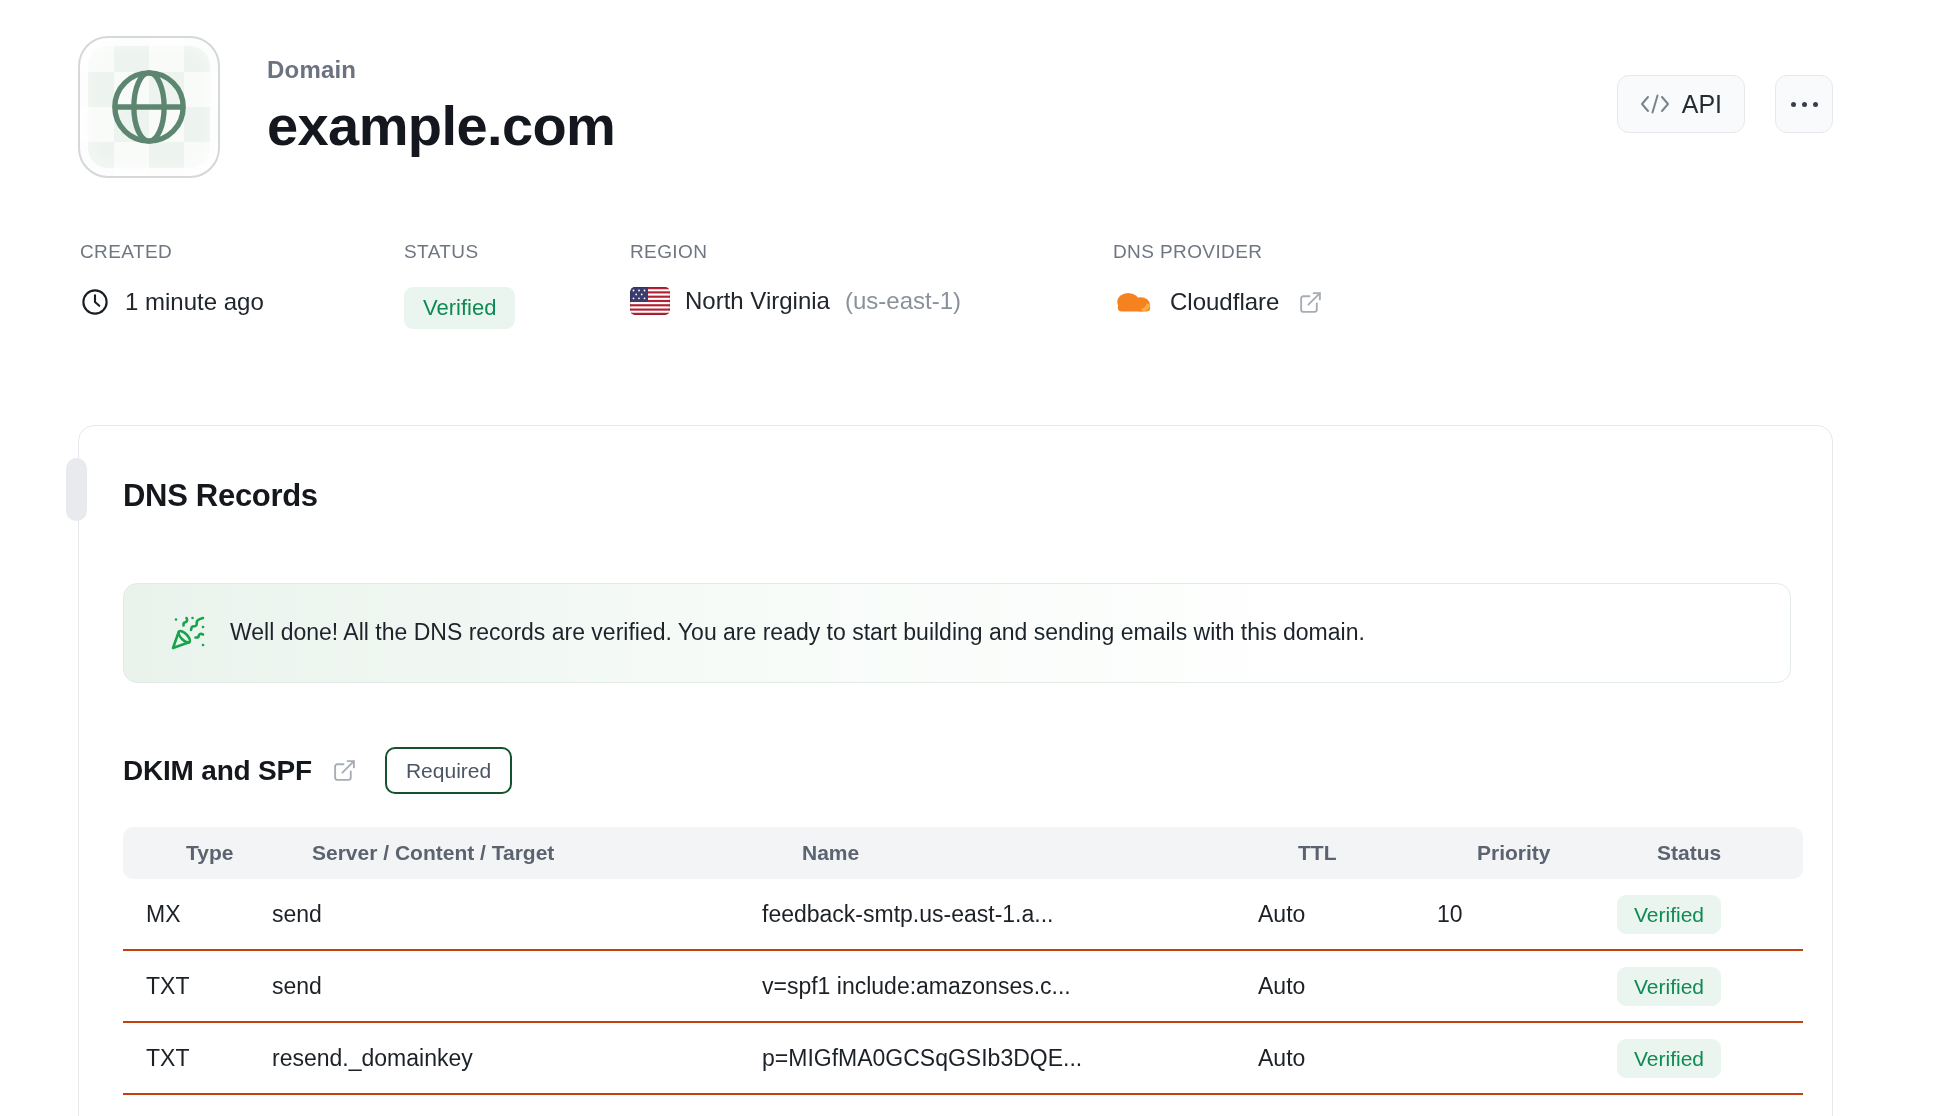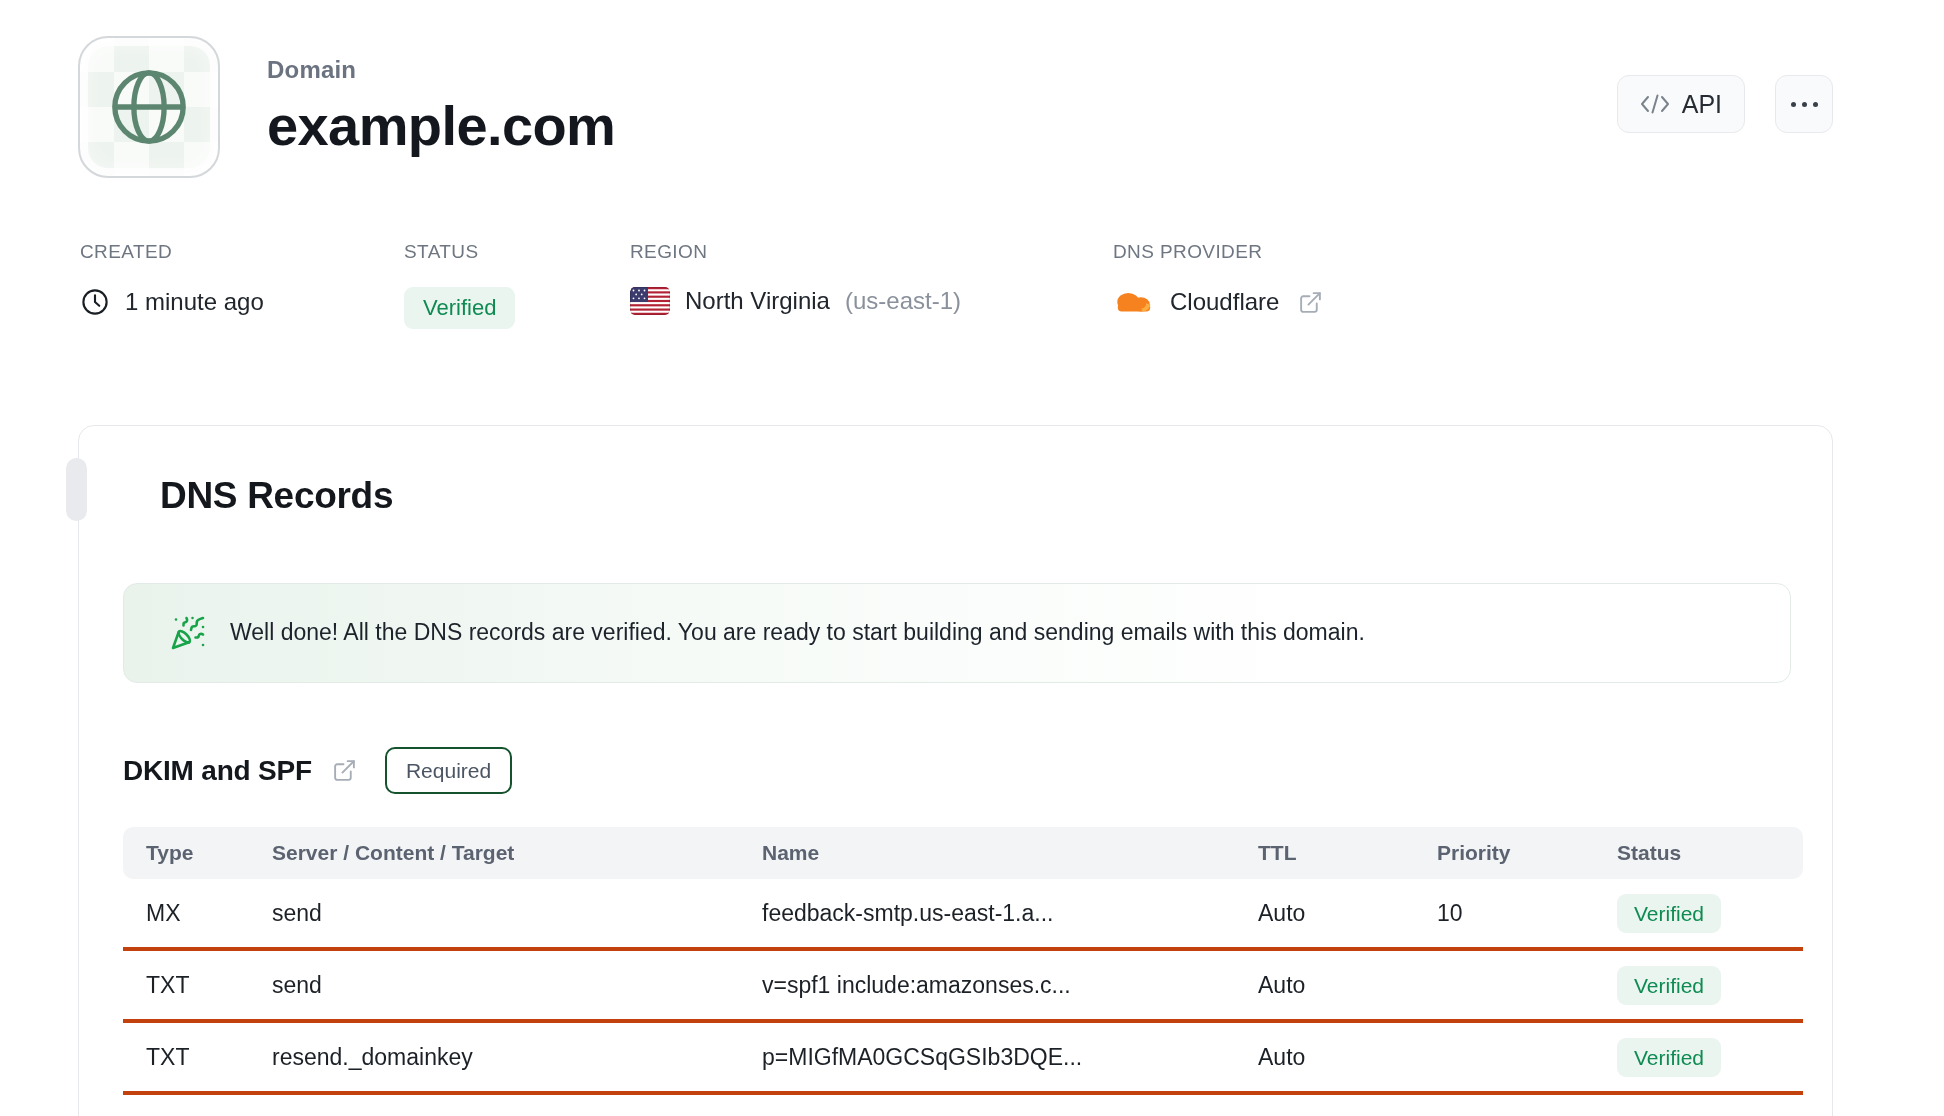--- a/index.html
+++ b/index.html
@@ -38,39 +38,39 @@
     padding:10px 19px;border-radius:9px;line-height:1;
   }
   .flag{border-radius:5px;overflow:hidden;display:block;}
   
   .card{
     position:absolute;left:78px;top:425px;width:1755px;height:780px;box-sizing:border-box;
     border:1px solid #e6e8eb;border-radius:16px;background:#fff;
   }
   .scroll-nub{position:absolute;left:66px;top:458px;width:21px;height:63px;border-radius:11px;background:#e9eaed;z-index:3;}
   .card-inner{padding:50px 30px 0 44px;}
-  .card-title{font-size:37px;font-weight:700;color:#14181d;letter-spacing:-.3px;line-height:40px;margin-left:37px;}
+  .card-title{font-size:31px;font-weight:700;color:#14181d;letter-spacing:-.3px;line-height:40px;}
   .banner{
     margin-top:67px;width:1668px;height:100px;box-sizing:border-box;border-radius:14px;
     border:1px solid #e2ebe5;display:flex;align-items:center;padding:0 30px 0 46px;gap:24px;
     background:linear-gradient(90deg,#e9f3ec 0%,#f7fbf8 38%,#fefffe 70%,#ffffff 100%);
   }
   .banner-text{font-size:23px;color:#1d232b;line-height:1.35;}
   .section-hd{margin-top:64px;display:flex;align-items:center;gap:20px;}
   .section-title{font-size:28px;font-weight:700;color:#14181d;letter-spacing:-.2px;line-height:1;}
   .req-badge{
     border:2px solid #14532d;border-radius:10px;padding:11px 19px;font-size:21px;color:#4b5563;line-height:1;
     background:#fff;margin-left:8px;
   }
   
   .table{margin-top:33px;width:1680px;}
   .tr{display:grid;grid-template-columns:126px 490px 496px 179px 180px 1fr;align-items:center;padding:0 23px;box-sizing:border-box;}
   .thead{background:#f3f4f6;border-radius:10px;height:52px;}
-  .th{font-size:21px;font-weight:600;color:#5c6370;}
-  .trow{height:72px;border-bottom:4px solid #c2410c;}
+  .th{font-size:21px;font-weight:600;color:#5c6370;margin-left:40px;}
+  .trow{height:72px;border-bottom:2px solid #c2410c;}
   .td{font-size:23px;color:#1c2127;white-space:nowrap;overflow:hidden;}
   .td .badge{font-size:21px;padding:9px 17px;}
   .icon{display:inline-flex;flex:0 0 auto;}
 </style>
 </head>
 <body>
 
 <div class="page">
 
   <div class="hdr">

